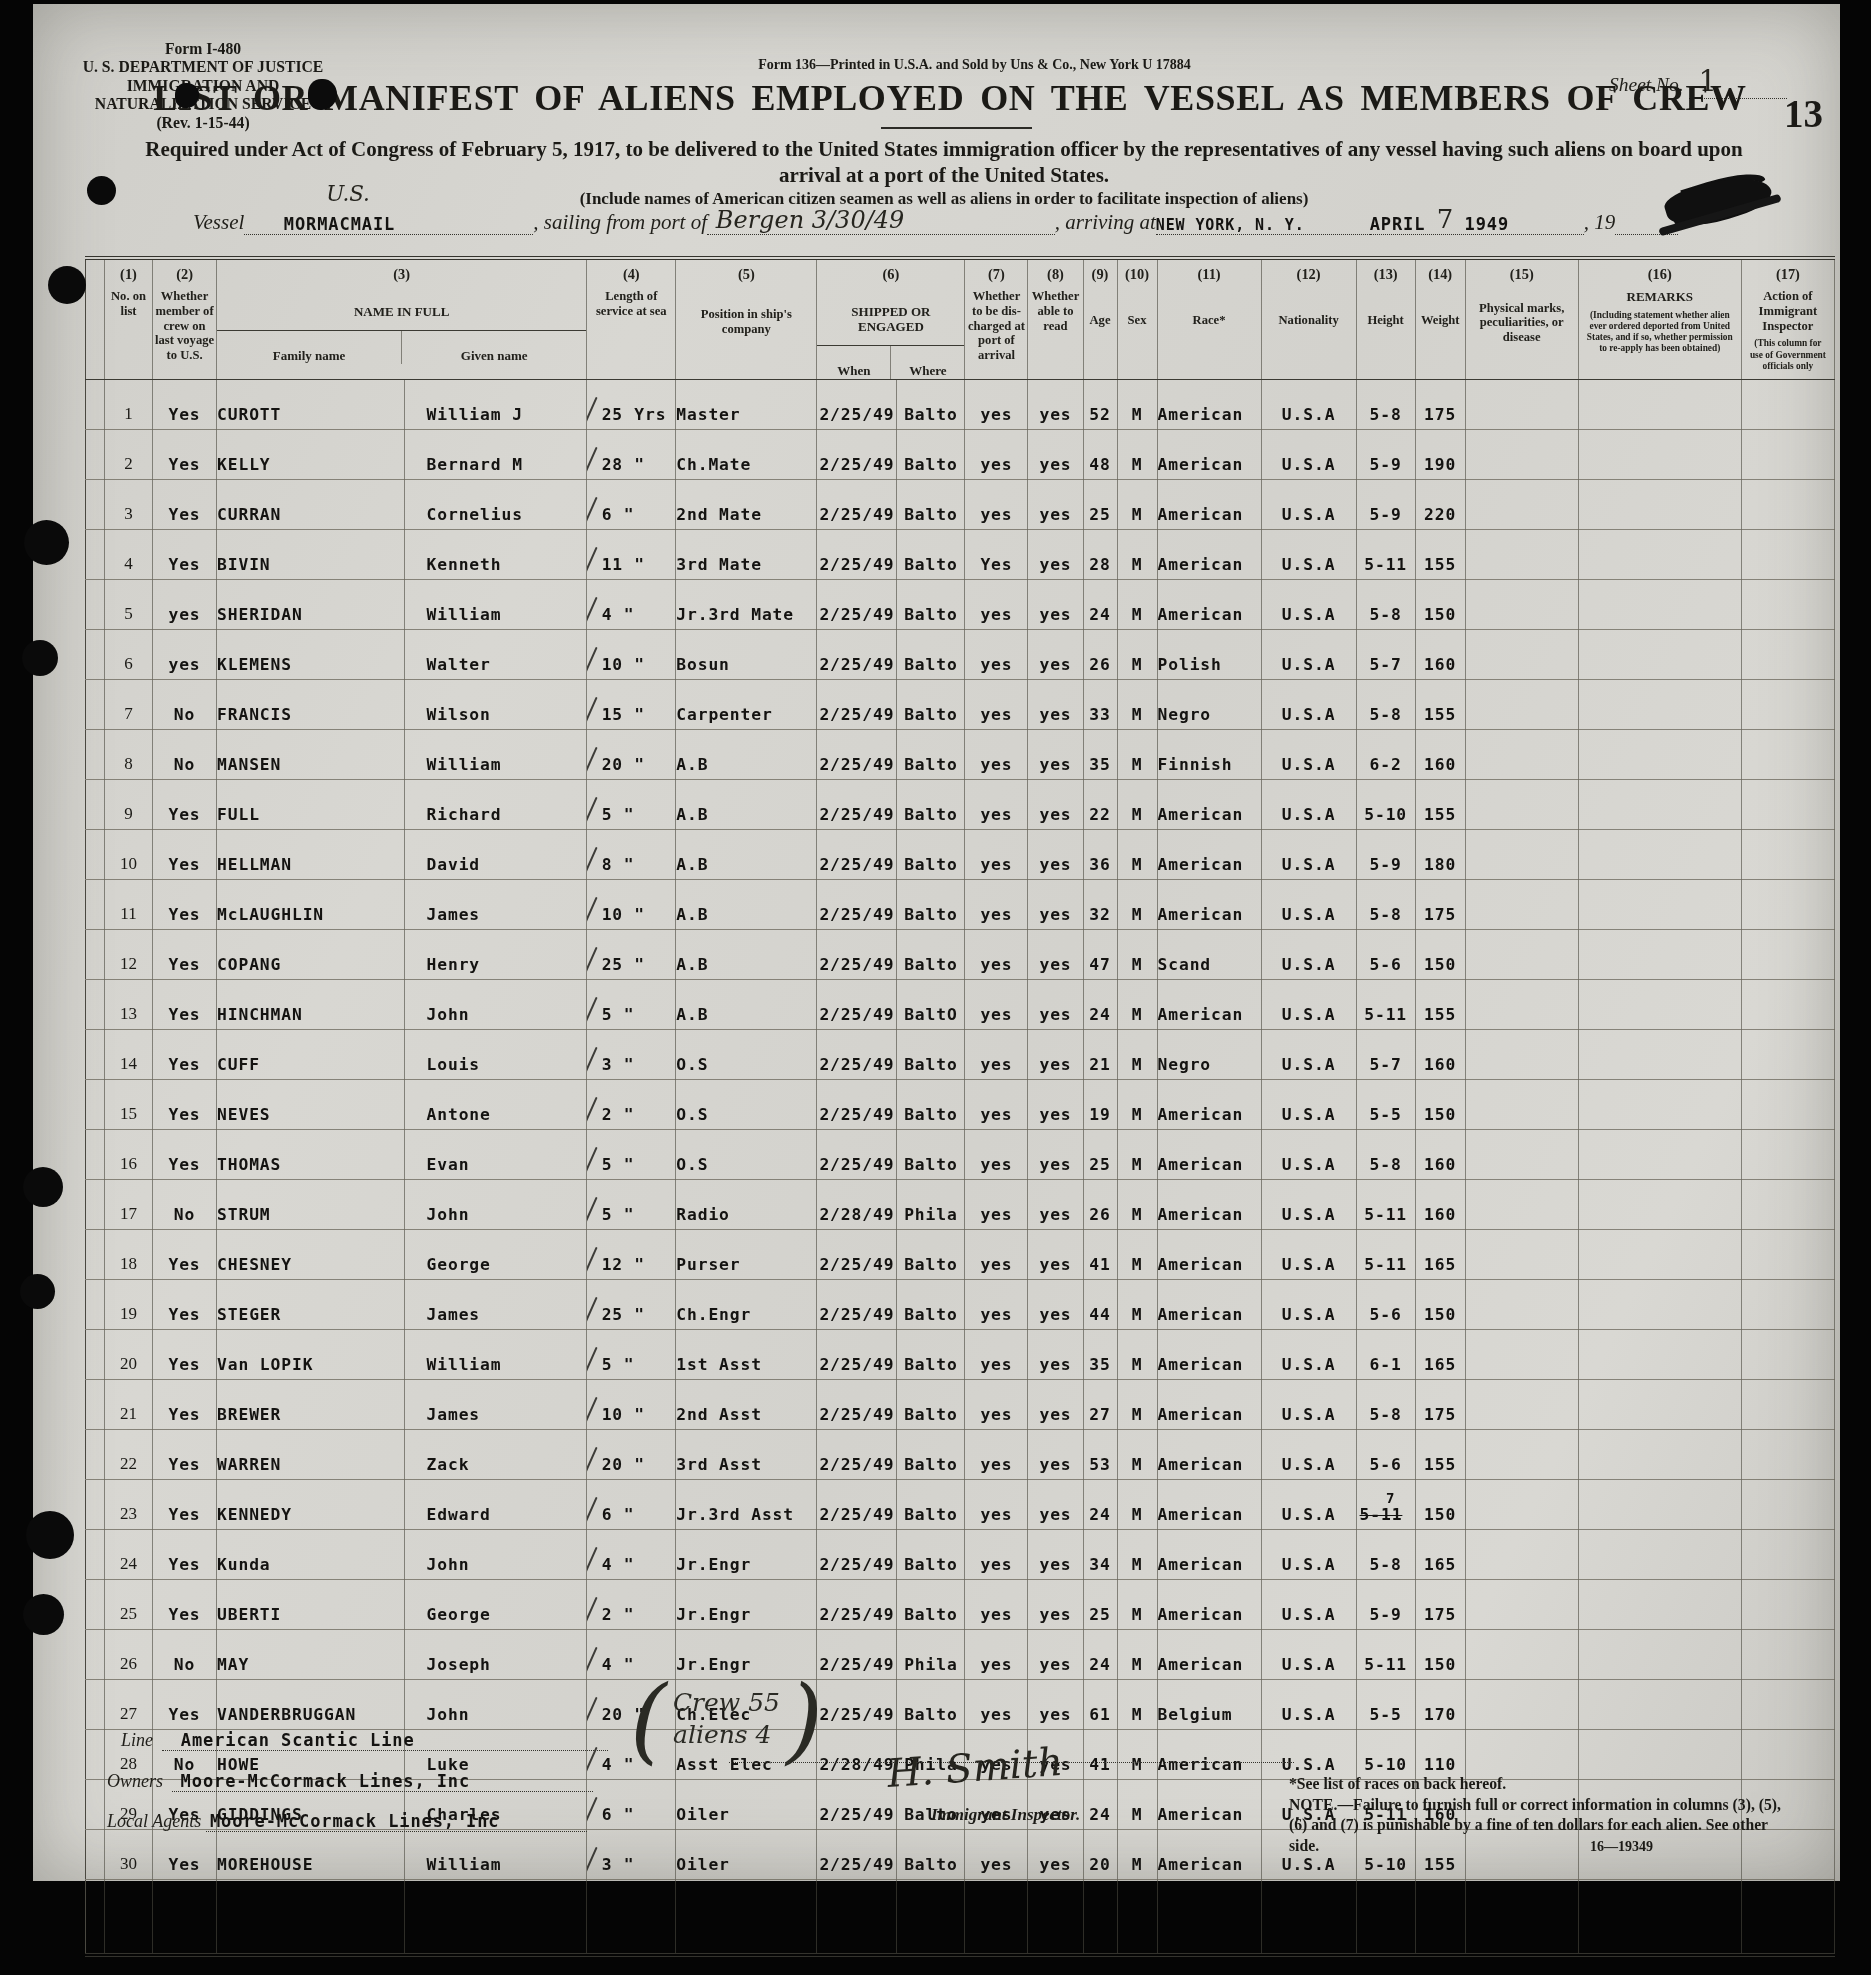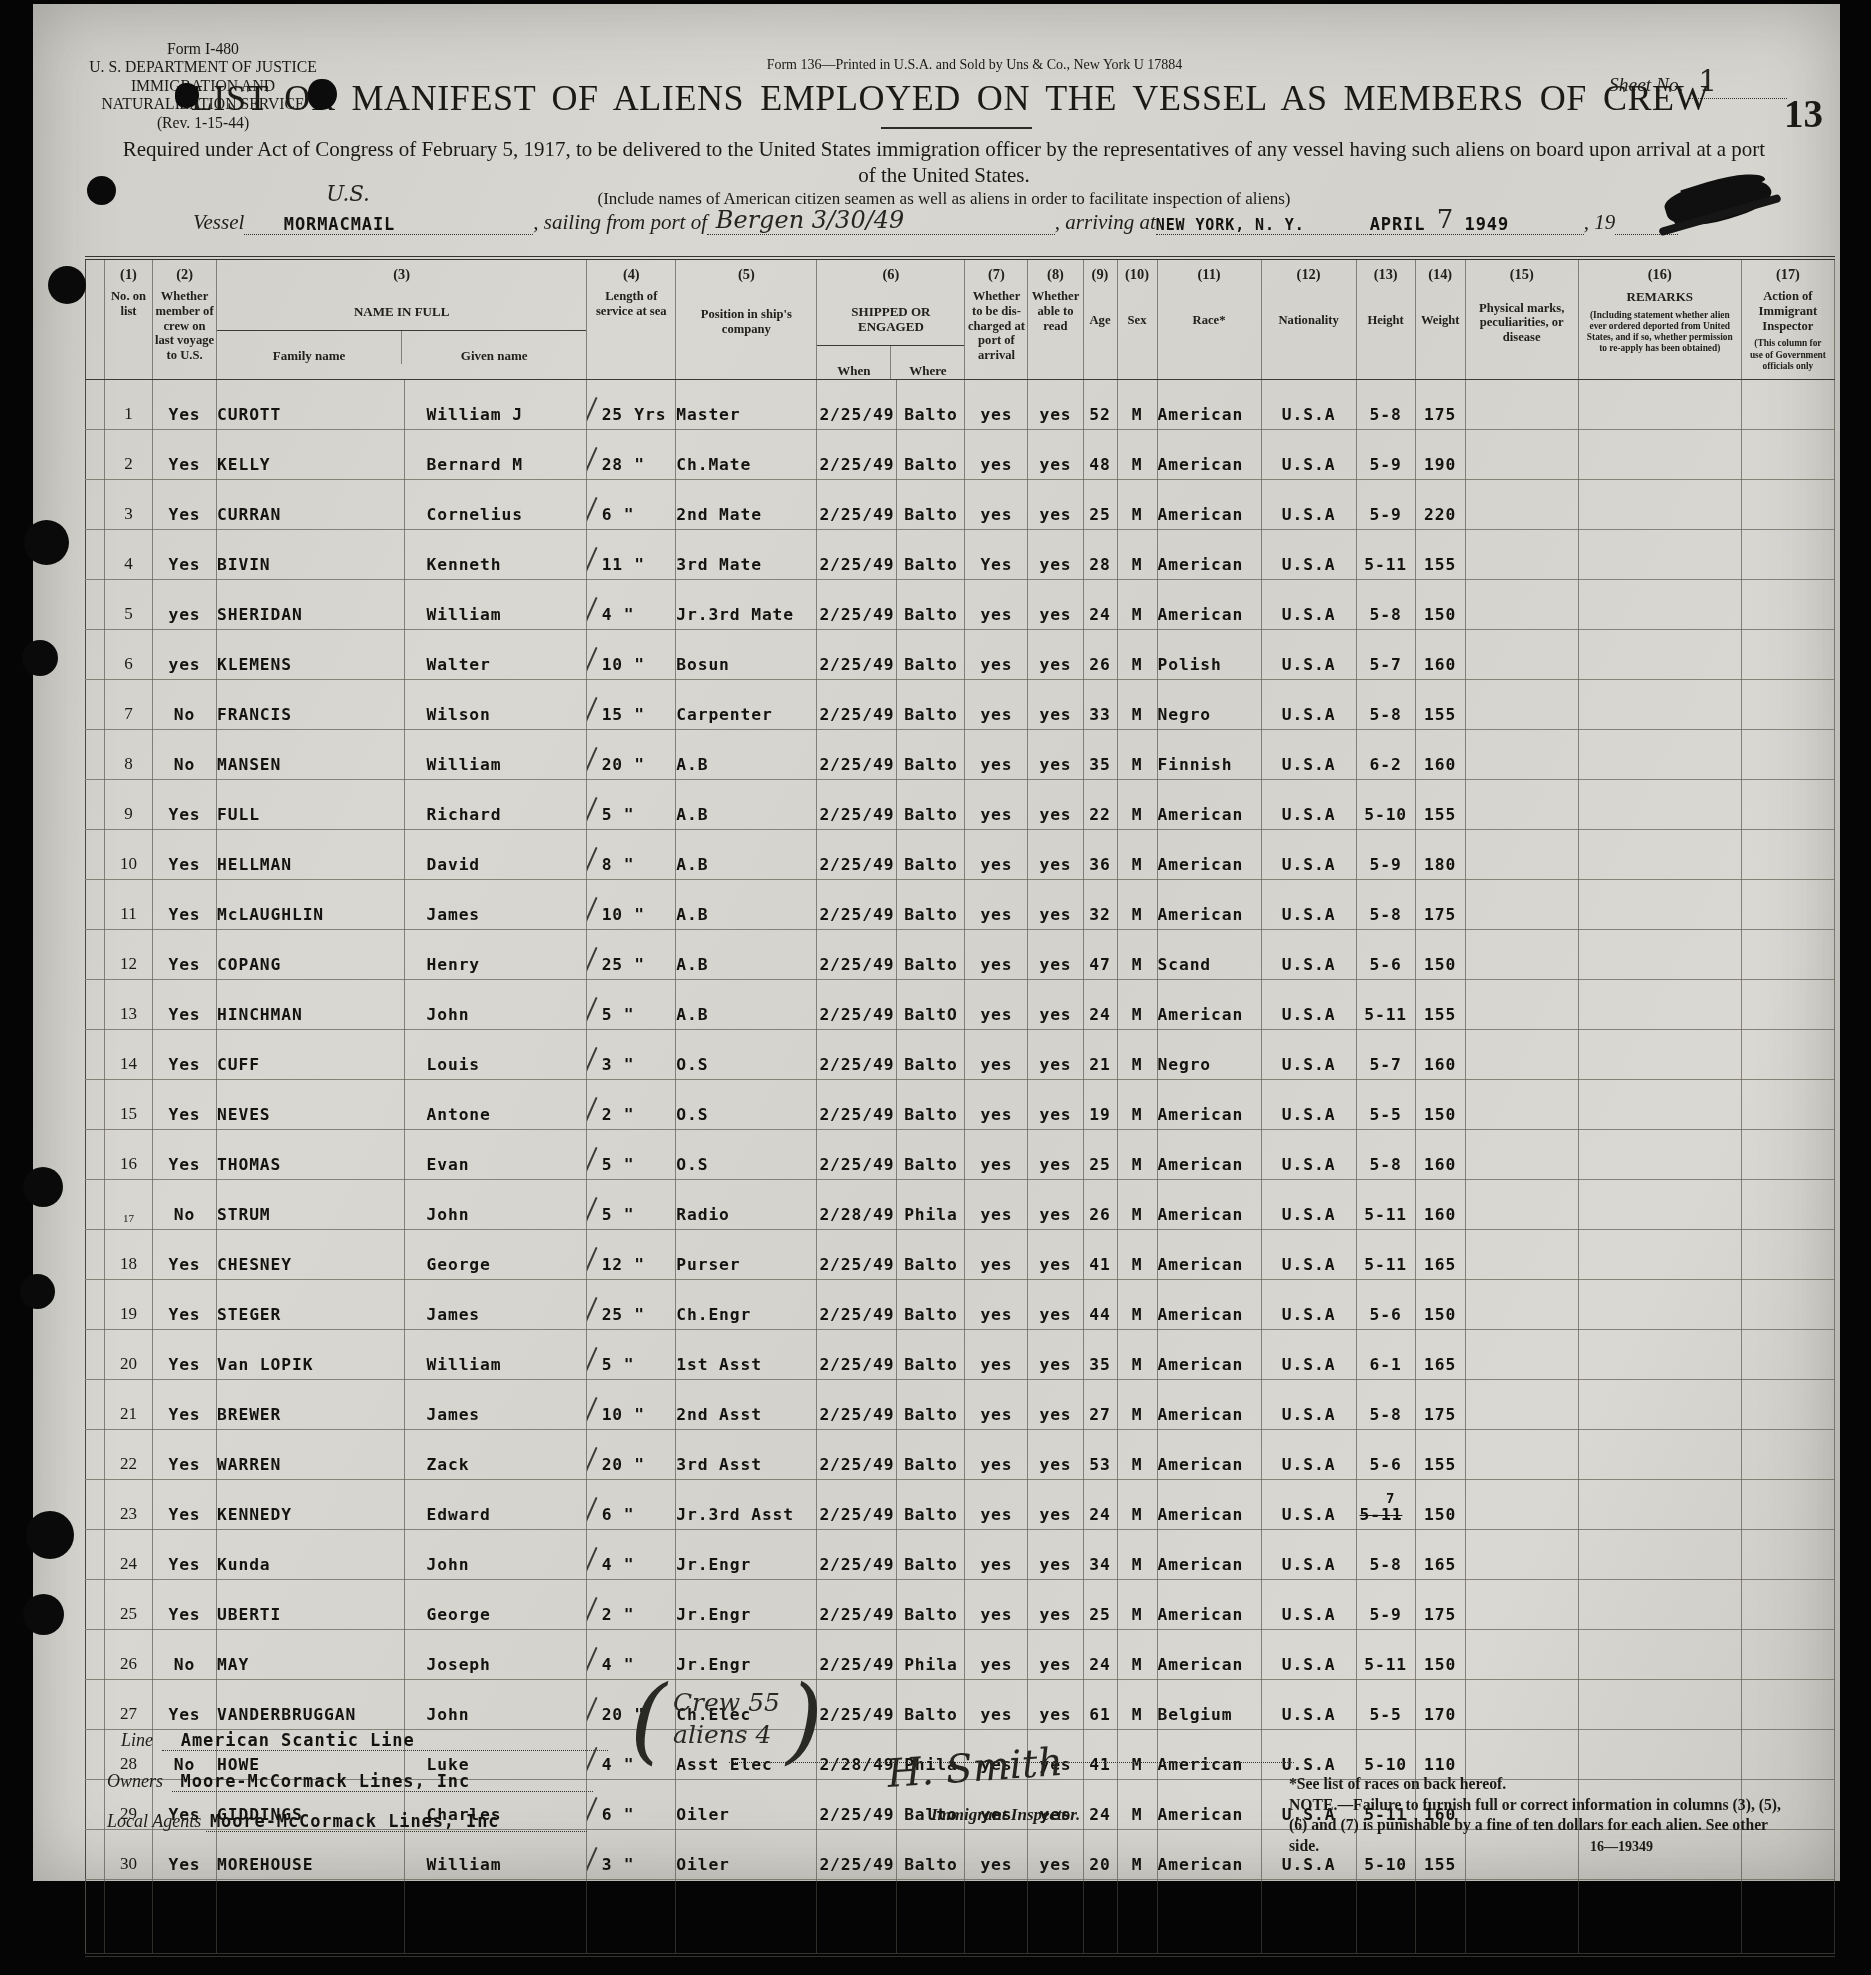--- a/index.html
+++ b/index.html
@@ -3,21 +3,21 @@
 <meta charset="utf-8">
 <style>
   html,body{margin:0;padding:0;background:#000;}
   #page{position:relative;width:1871px;height:1975px;background:#050505;overflow:hidden;
         font-family:"Liberation Serif",serif;color:#1c1b18;}
   #paper{position:absolute;left:33px;top:3.8px;width:1807px;height:1877px;
          background:linear-gradient(115deg,#cfcec9 0%,#d8d7d2 28%,#d3d2cd 55%,#d9d8d3 82%,#c9c8c3 100%);
          box-shadow:inset 0 0 75px rgba(70,68,60,.35);}
   .abs{position:absolute;}
   .center{text-align:center;}
-  .printed{font-family:"Liberation Serif",serif;font-weight:400;color:#1b1a16;}
+  .printed{font-family:"Liberation Serif",serif;font-weight:700;color:#1b1a16;}
   .typed{font-family:"DejaVu Sans Mono",monospace;font-weight:700;color:#141311;letter-spacing:0.9px;}
   .hand{font-family:"DejaVu Serif",serif;font-style:italic;color:#26251f;}
   .lbl{font-family:"Liberation Serif",serif;font-style:italic;font-weight:400;color:#201f1a;}
   .dotted{border-bottom:1.9px dotted #33322c;}
   
   #form-id{left:38px;top:36px;width:264px;font-size:15.7px;line-height:1.18;}
   #printer-line{left:659px;top:53px;width:565px;font-size:14px;}
   #sheet-no{left:1576px;top:60px;width:207px;font-size:19.5px;}
   #sheet-no .hand{font-size:29px;font-style:normal;font-family:"DejaVu Serif",serif;}
   #page-num{left:1751px;top:87px;font-size:39px;font-weight:700;}
@@ -583,21 +583,21 @@
         <td class="typed c-left">American</td>
         <td class="typed c-center">U.S.A</td>
         <td class="typed c-center"><span class="height-main">5-8</span><sup class="hsup"></sup></td>
         <td class="typed c-center">160</td>
         <td></td>
         <td></td>
         <td></td>
       </tr>
           <tr>
         <td></td>
-        <td class="printed c-center" style="font-weight:400;font-size:11px;">17</td>
+        <td class="printed c-center" style="font-weight:400;font-size:17px;">17</td>
         <td class="typed c-center">No</td>
         <td class="typed c-left">STRUM</td>
         <td class="typed c-left" style="padding-left:21.4px;">John</td>
         <td class="typed c-left"><span class="tick"></span><span>5</span><span class="unit">"</span></td>
         <td class="typed c-left">Radio</td>
         <td class="typed c-center">2/28/49</td>
         <td class="typed c-center">Phila</td>
         <td class="typed c-center">yes</td>
         <td class="typed c-center">yes</td>
         <td class="typed c-center">26</td>

